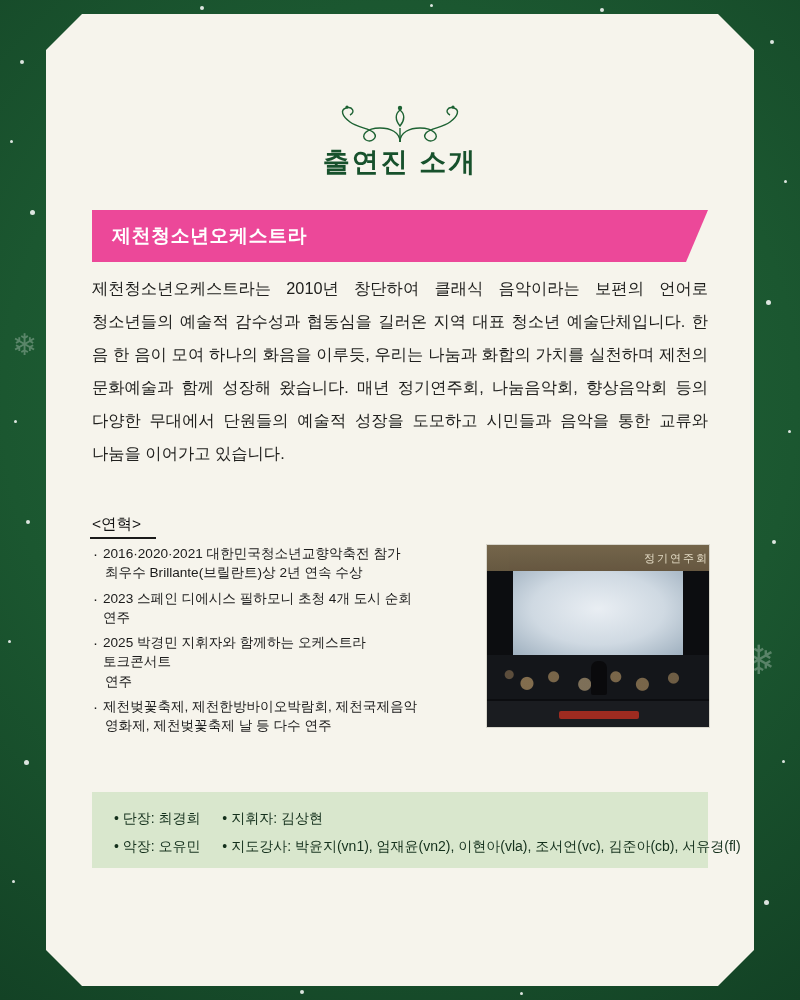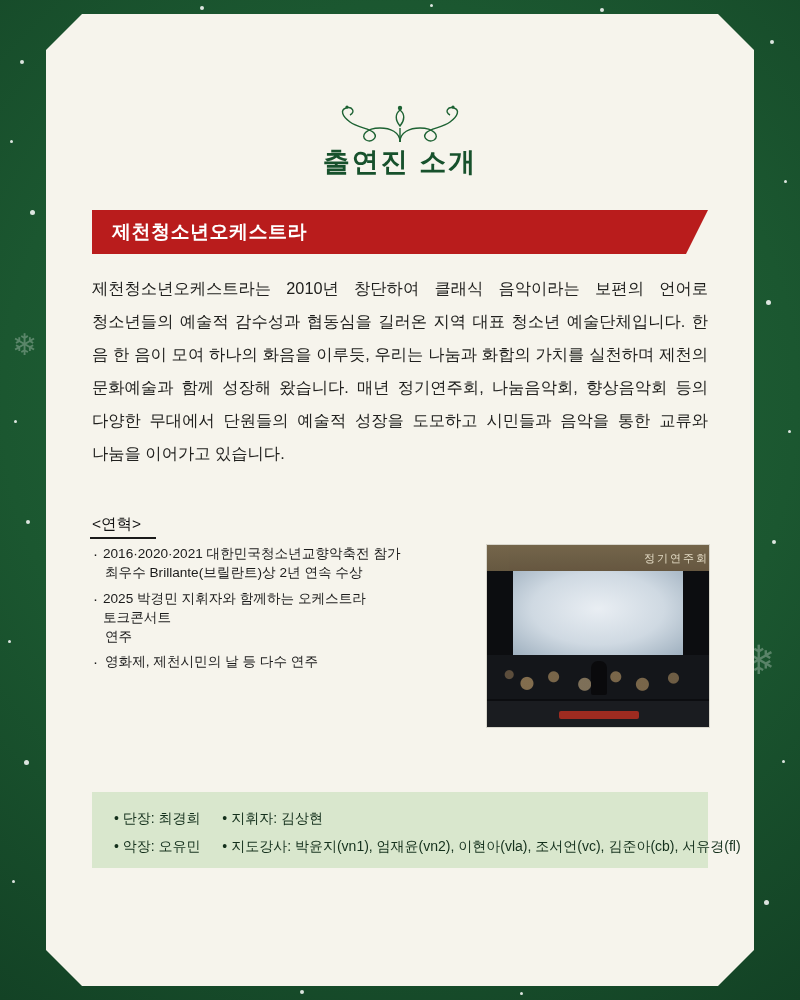--- a/index.html
+++ b/index.html
@@ -81,22 +81,22 @@
     letter-spacing: 2px;
     color: #17512c;
   }
 
   
   .ribbon {
     position: absolute;
     left: 46px;
     top: 196px;
     width: 616px;
-    height: 44px;
-    background: #b91c1c;
+    height: 52px;
+    background: #ec4899;
     clip-path: polygon(0 0, 100% 0, calc(100% - 22px) 100%, 0 100%);
     display: flex;
     align-items: center;
   }
   .ribbon-text {
     color: #ffffff;
     font-size: 19px;
     font-weight: 700;
     padding-left: 20px;
     letter-spacing: .5px;
@@ -316,25 +316,29 @@
 
     <div class="history-title">&lt;연혁&gt;</div>
     <div class="history-underline"></div>
 
     <ul class="history-list">
       <li>
         <span>2016·2020·2021 대한민국청소년교향악축전 참가</span>
         <span class="indent">최우수 Brillante(브릴란트)상 2년 연속 수상</span>
       </li>
       <li>
+        <span>2023 스페인 디에시스 필하모니 초청 4개 도시 순회 연주</span>
+      </li>
+      <li>
         <span>2025 박경민 지휘자와 함께하는 오케스트라 토크콘서트</span>
         <span class="indent">연주</span>
       </li>
       <li>
-        <span class="indent">영화제, 제천시민의 날 등 다수 연주</span>
+        <span>제천벚꽃축제, 제천한방바이오박람회, 제천국제음악</span>
+        <span class="indent">영화제, 제천벚꽃축제 날 등 다수 연주</span>
       </li>
     </ul>
 
     <div class="photo">
       <div class="banner">정기연주회</div>
       <div class="screen"></div>
       <div class="stage"></div>
       <div class="orch"></div>
       <div class="conductor"></div>
       <div class="apron"></div>

